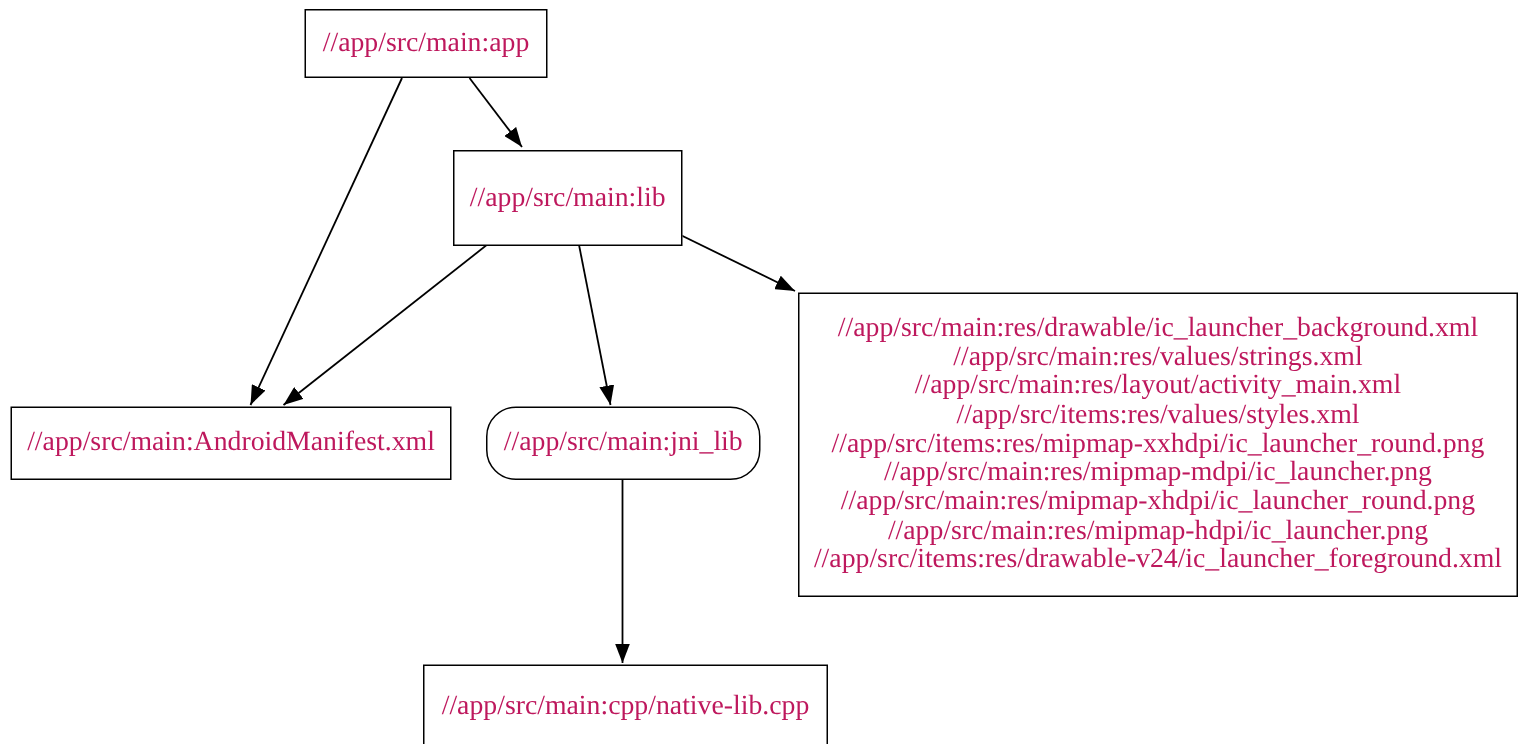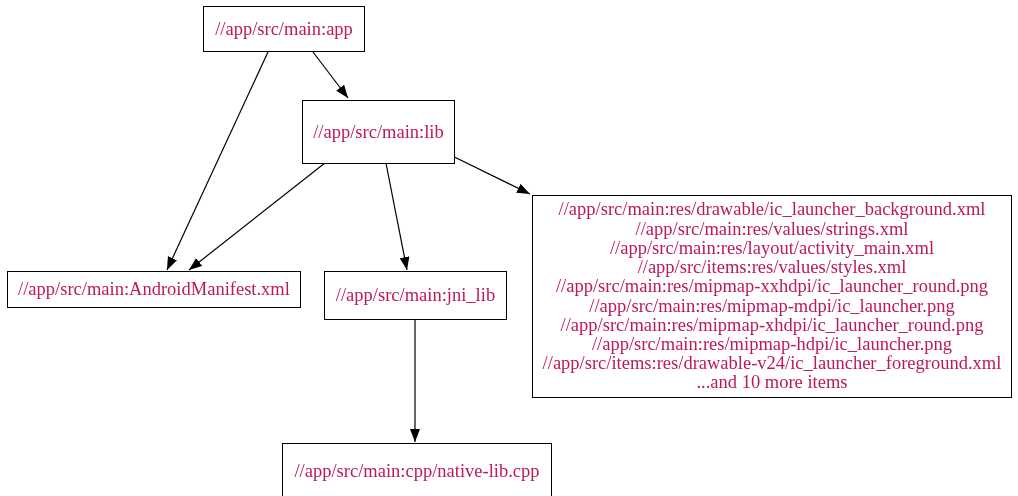--- a/index.html
+++ b/index.html
@@ -66,38 +66,37 @@
   </svg>
 
   <div class="node" style="left:203px; top:6px; width:162px; height:46px;">
     <span>//app/src/main:app</span>
   </div>
 
   <div class="node" style="left:302px; top:100px; width:153px; height:64px;">
     <span>//app/src/main:lib</span>
   </div>
 
-  <div class="node" style="left:7px; top:271px; width:294px; height:37px;">
+  <div class="node" style="left:7px; top:271px; width:294px; height:49px;">
     <span>//app/src/main:AndroidManifest.xml</span>
   </div>
 
-  <div class="node" style="left:324px; top:271px; width:183px; height:49px;">
+  <div class="node" style="left:324px; top:271px; width:183px; height:49px;border-radius:20px;">
     <span>//app/src/main:jni_lib</span>
   </div>
 
   <div class="node multiline" style="left:532px; top:195px; width:480px; height:203px;">
     <div>//app/src/main:res/drawable/ic_launcher_background.xml</div>
     <div>//app/src/main:res/values/strings.xml</div>
     <div>//app/src/main:res/layout/activity_main.xml</div>
     <div>//app/src/items:res/values/styles.xml</div>
-    <div>//app/src/main:res/mipmap-xxhdpi/ic_launcher_round.png</div>
+    <div>//app/src/items:res/mipmap-xxhdpi/ic_launcher_round.png</div>
     <div>//app/src/main:res/mipmap-mdpi/ic_launcher.png</div>
     <div>//app/src/main:res/mipmap-xhdpi/ic_launcher_round.png</div>
     <div>//app/src/main:res/mipmap-hdpi/ic_launcher.png</div>
     <div>//app/src/items:res/drawable-v24/ic_launcher_foreground.xml</div>
-    <div>...and 10 more items</div>
   </div>
 
   <div class="node" style="left:282px; top:443px; width:270px; height:57px;">
     <span>//app/src/main:cpp/native-lib.cpp</span>
   </div>
 
 </div>
 
 </body></html>

